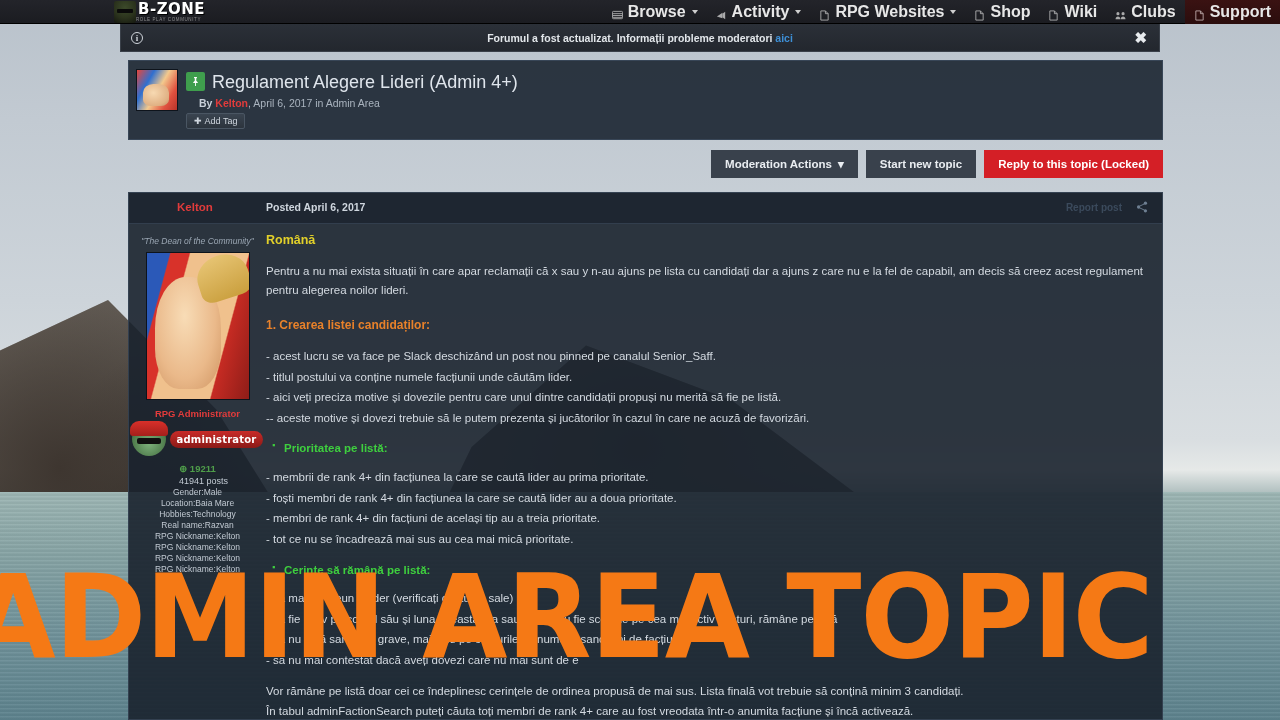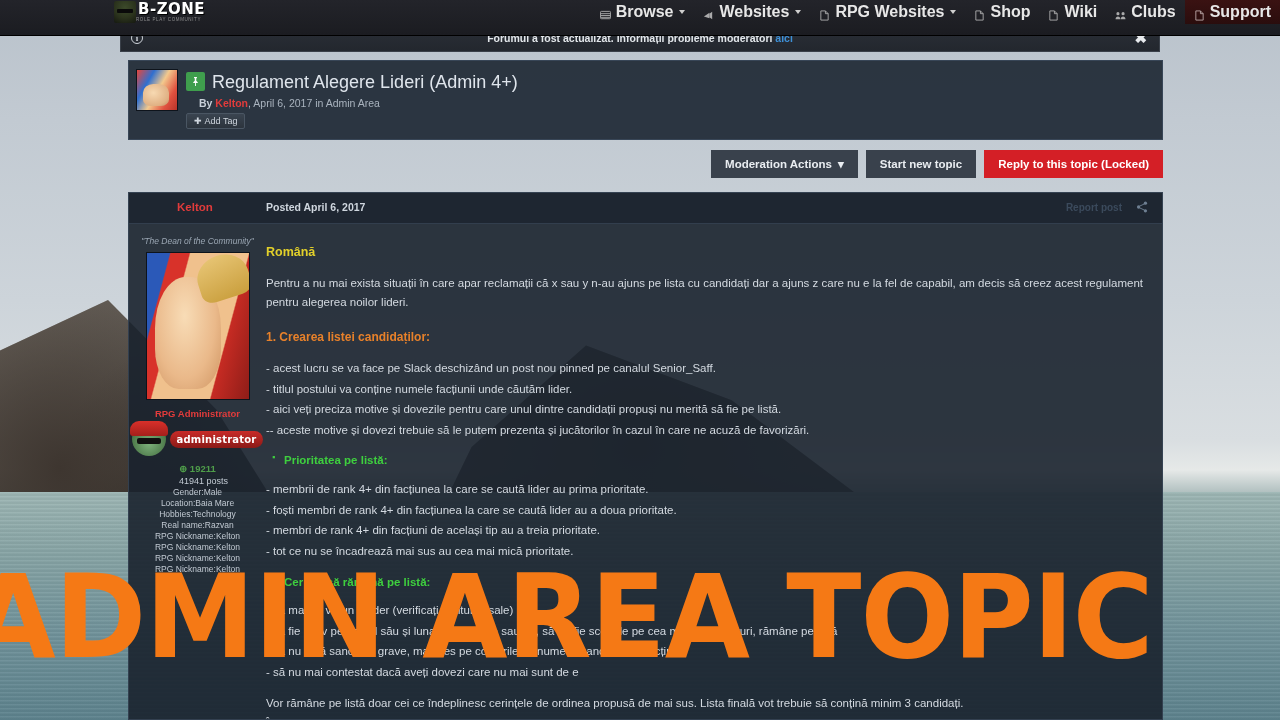--- a/index.html
+++ b/index.html
@@ -37,21 +37,21 @@
     position: absolute; left: 0; right: 0; top: 492px; height: 228px;
     background:
       repeating-linear-gradient(to bottom,
         rgba(255,255,255,.055) 0px, rgba(255,255,255,.055) 1px,
         rgba(0,0,0,.04) 2px, rgba(0,0,0,.04) 4px),
       linear-gradient(to bottom, #9db6b4 0%, #86a3a4 28%, #70929a 62%, #5d828d 100%);
   }
 
   
   #topbar {
-    position: absolute; left: 0; top: 0; width: 1280px; height: 36px;
+    position: absolute; left: 0; top: 0; width: 1280px; height: 24px;
     background: linear-gradient(to bottom, #23242a 0%, #1b1c21 100%);
     border-bottom: 1px solid #000;
     display: flex; align-items: center; z-index: 20;
   }
   #logo-wrap { position: absolute; left: 114px; top: 0; height: 24px; display: flex; align-items: center; }
   .logo-face {
     width: 22px; height: 22px; border-radius: 2px;
     background:
       radial-gradient(circle at 50% 30%, #3c4a2a 0%, #2b331d 55%, #151810 100%);
     position: relative;
@@ -227,21 +227,21 @@
     font-size: 10px; font-weight: bold; letter-spacing: .2px;
     font-family: "DejaVu Sans", sans-serif;
   }
   .rep-row { margin-top: 7px; color: #4f9e4a; font-size: 9.5px; font-weight: bold; }
   .side-stat { color: #c2cad3; font-size: 9px; margin-top: 2px; padding-left: 12px; }
   .side-field { color: #c2cad3; font-size: 8.5px; margin-top: 1px; }
 
   
   #post-body {
     position: absolute; left: 137px; top: 31px; right: 0; bottom: 0;
-    padding: 18px 14px 0 0;
+    padding: 6px 14px 0 0;
     color: #d4dae1; font-size: 11.5px; line-height: 1.62;
   }
   #post-body p { margin-bottom: 12px; }
   .h-yellow { color: #e2d02a; font-weight: bold; font-size: 12.5px; margin-bottom: 12px; }
   .h-orange { color: #e8812a; font-weight: bold; font-size: 12px; margin: 16px 0 12px; }
   .line { margin-bottom: 2px; }
   ul.sub { list-style: none; margin: 12px 0 10px 18px; }
   ul.sub li { position: relative; color: #3ecf3e; font-weight: bold; font-size: 11.5px; }
   ul.sub li::before {
     content: "\25AA"; position: absolute; left: -12px; top: -1px; color: #3ecf3e; font-size: 9px;
@@ -292,21 +292,21 @@
       <span class="caret"></span>
     </a>
 
     <a class="nav-item">
       <span class="nav-ico">
         <svg viewBox="0 0 12 12" width="11" height="11">
             <path d="M1 7 L7 3 L7 9 Z" fill="#c9c9c9"></path>
             <path d="M7 4 L10 2 L10 10 L7 8 Z" fill="#c9c9c9"></path>
           </svg>
       </span>
-      <span>Websites</span>
+      <span>Activity</span>
       <span class="caret"></span>
     </a>
 
     <a class="nav-item">
       <span class="nav-ico">
         <svg viewBox="0 0 12 12" width="11" height="11">
             <path d="M2 1 h5 l3 3 v7 h-8 Z" fill="none" stroke="#c9c9c9"></path>
             <path d="M7 1 v3 h3" fill="none" stroke="#c9c9c9"></path>
           </svg>
       </span>

